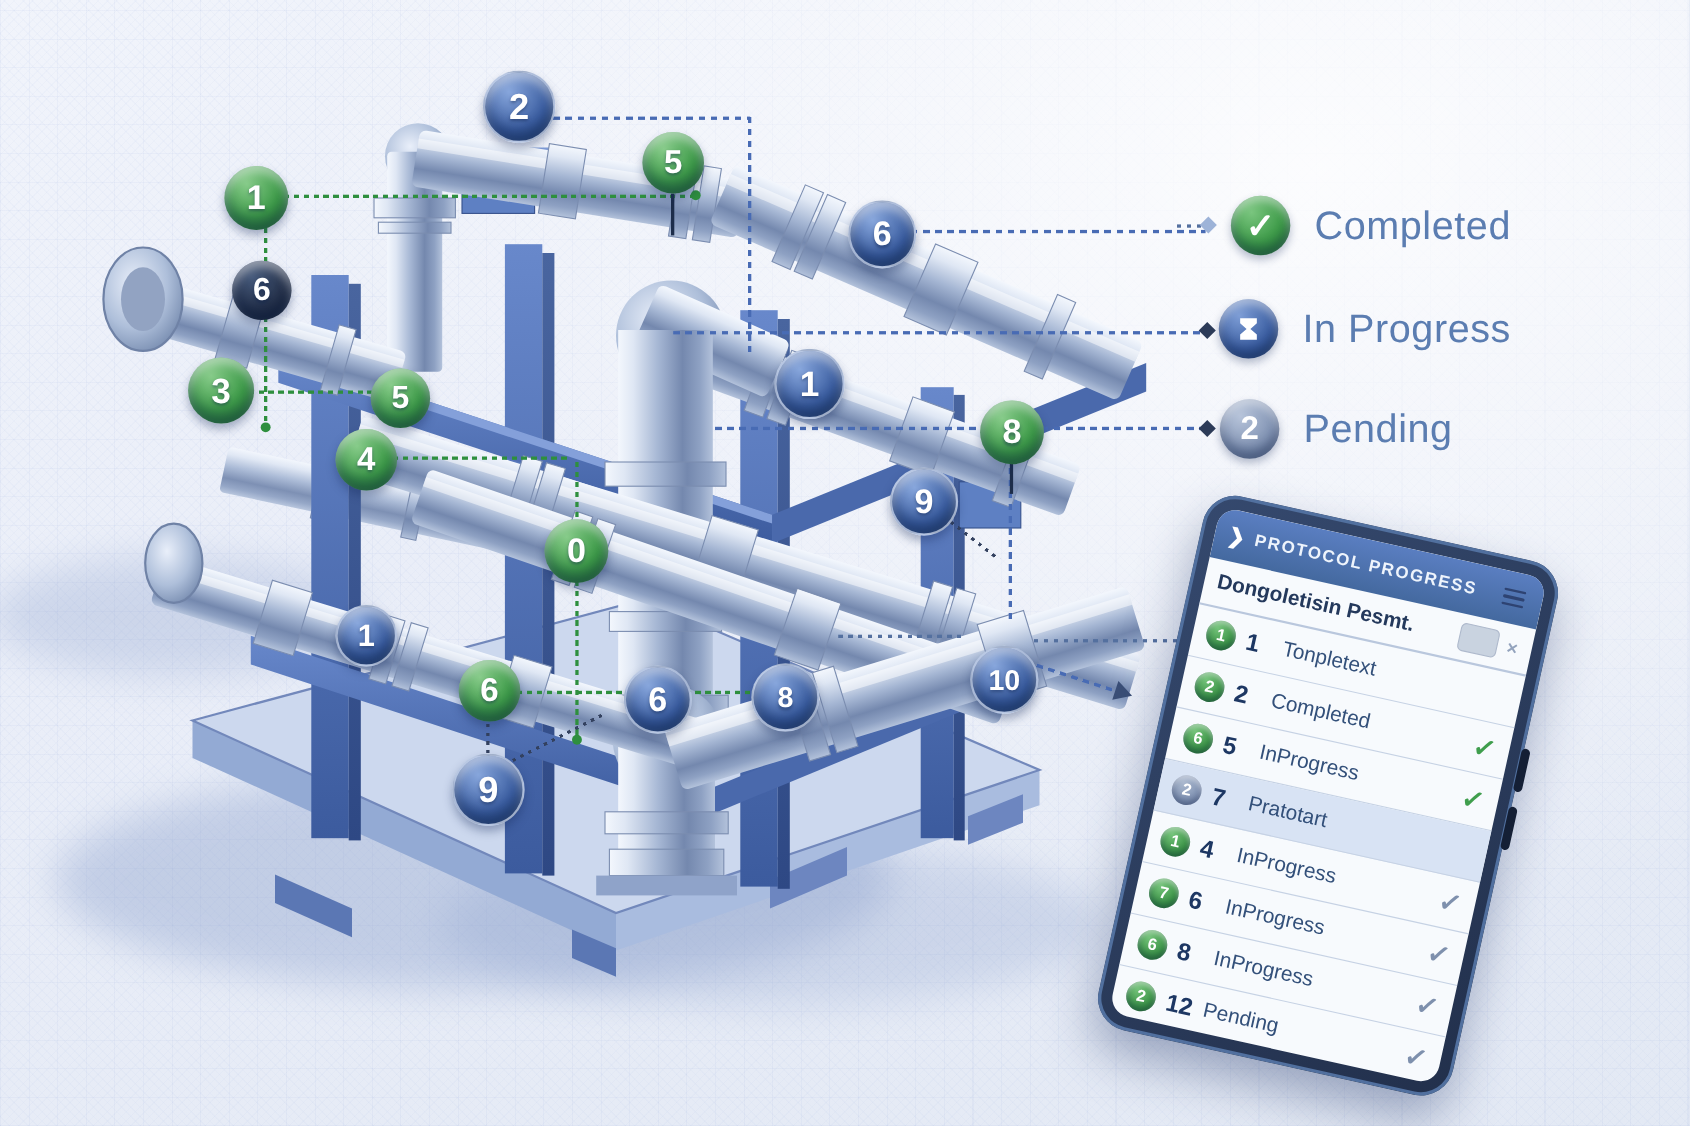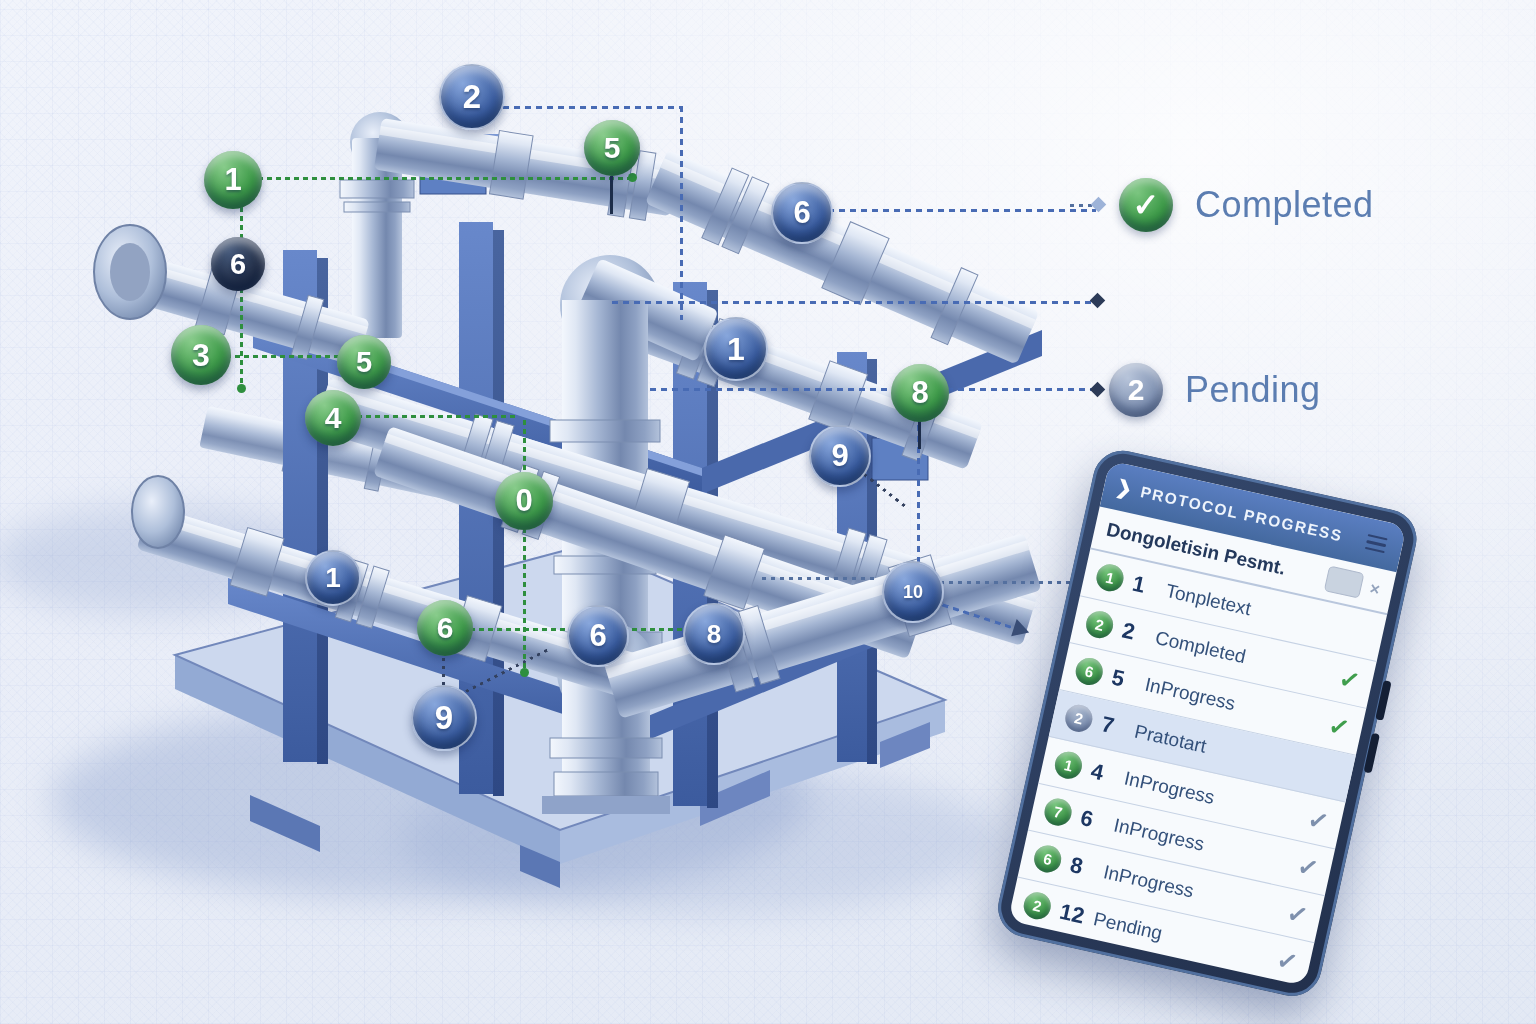--- a/index.html
+++ b/index.html
@@ -290,34 +290,42 @@
       <div class="abadge green" style="left: 337px; top: 335px; width: 54px; height: 54px; font-size: 29px;">5</div>
       <div class="abadge green" style="left: 305px; top: 390px; width: 56px; height: 56px; font-size: 30px;">4</div>
       <div class="abadge blue" style="left: 704px; top: 317px; width: 60px; height: 60px; font-size: 32px;">1</div>
       <div class="abadge green" style="left: 891px; top: 364px; width: 58px; height: 58px; font-size: 31px;">8</div>
       <div class="abadge blue" style="left: 809px; top: 425px; width: 58px; height: 58px; font-size: 31px;">9</div>
       <div class="abadge green" style="left: 495px; top: 472px; width: 58px; height: 58px; font-size: 31px;">0</div>
       <div class="abadge blue" style="left: 305px; top: 550px; width: 52px; height: 52px; font-size: 28px;">1</div>
       <div class="abadge green" style="left: 417px; top: 600px; width: 56px; height: 56px; font-size: 30px;">6</div>
       <div class="abadge blue" style="left: 567px; top: 605px; width: 58px; height: 58px; font-size: 31px;">6</div>
       <div class="abadge blue" style="left: 683px; top: 603px; width: 58px; height: 58px; font-size: 26px;">8</div>
-      <div class="abadge blue" style="left: 882px; top: 561px; width: 58px; height: 58px; font-size: 18px;">10</div>
+      <div class="abadge blue" style="left: 882px; top: 587px; width: 58px; height: 58px; font-size: 26px;">10</div>
       <div class="abadge blue" style="left: 411px; top: 685px; width: 62px; height: 62px; font-size: 33px;">9</div>
     </div>
 
   <div class="ln dot-b" style="left:1070px;top:204px;width:24px"></div>
   <div class="diamond" style="left:1093px;top:199px;background:#9db3d8"></div>
   <div class="diamond" style="left:1092px;top:295px;background:#2c3b58"></div>
   <div class="diamond" style="left:1092px;top:384px;background:#2c3b58"></div>
 
   <div class="legend-item" style="left:1119px;top:178px">
     <span class="lchip green">
       <span class="lcheck">✓</span>
     </span>
     <span class="llabel">Completed</span>
+  </div>
+  <div class="legend-item" style="left:1108px;top:272px">
+    <span class="lchip blue">
+      <svg width="26" height="26" viewBox="0 0 24 24">
+          <path fill="#ffffff" d="M5 3h14v4.2L13.6 12 19 16.8V21H5v-4.2L10.4 12 5 7.2z"></path>
+        </svg>
+    </span>
+    <span class="llabel">In Progress</span>
   </div>
   <div class="legend-item" style="left:1109px;top:363px">
     <span class="lchip gray">
       <span class="lnum">2</span>
     </span>
     <span class="llabel">Pending</span>
   </div>
 
   <div id="tablet">
     <div class="side-btn" style="top:168px"></div>

